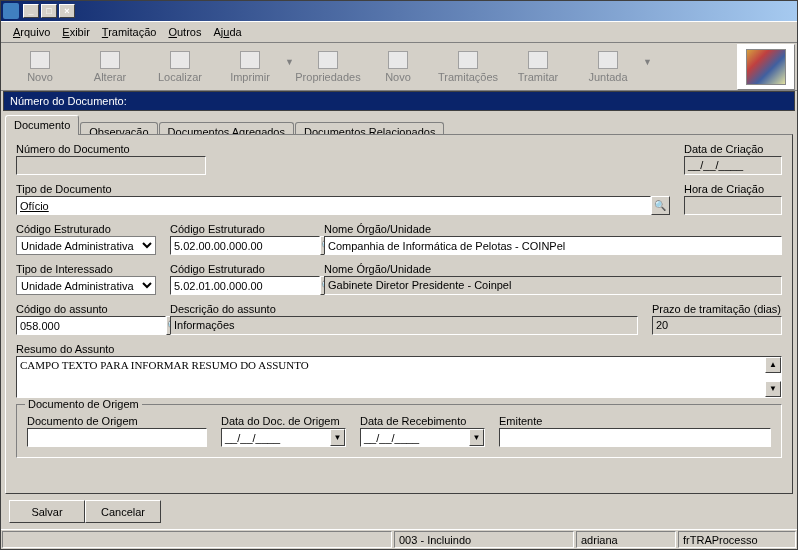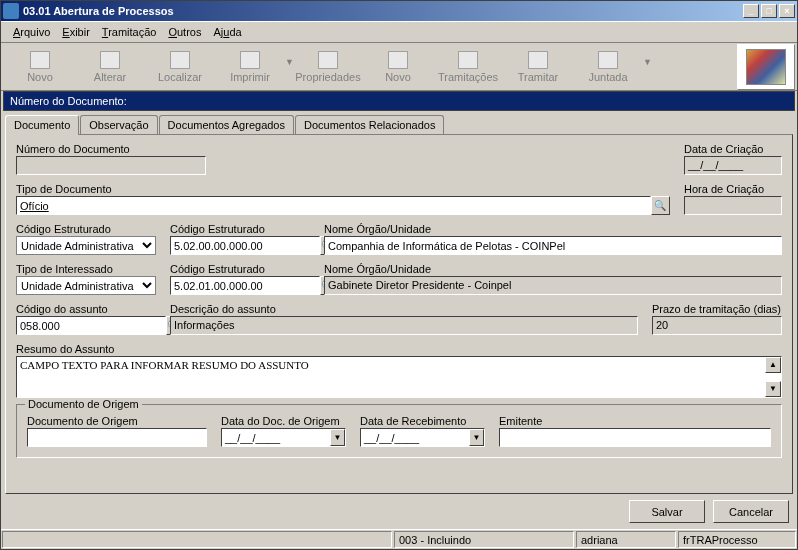--- a/index.html
+++ b/index.html
@@ -132,21 +132,21 @@
 .tab {
   padding: 3px 8px;
   border: 1px solid #808080;
   border-bottom: none;
   border-top-left-radius: 3px;
   border-top-right-radius: 3px;
   background: #d4d0c8;
   margin-right: 1px;
   cursor: pointer;
   position: relative;
-  top: 1px;
+  top: 8px;
 }
 .tab.active {
   background: #d4d0c8;
   border-top-color: #fff;
   border-left-color: #fff;
   z-index: 2;
   top: 1px;
   padding-bottom: 4px;
 }
 .tab-panel {
@@ -284,22 +284,21 @@
   border: 1px solid #fff;
   border-right-color: #404040;
   border-bottom-color: #404040;
   text-align: center;
   font-size: 8px;
   line-height: 15px;
   cursor: pointer;
 }
 .button-row {
   display: flex;
-  justify-content: flex-end;
-  gap: 8px;
+  gap: 0;
   padding: 6px 8px;
 }
 button.btn {
   min-width: 76px;
   height: 23px;
   background: #d4d0c8;
   border: 1px solid #fff;
   border-right-color: #404040;
   border-bottom-color: #404040;
   font-family: inherit;
@@ -324,21 +323,20 @@
 }
 .right-align { }
 </style>
 </head>
 <body>
 
 <div class="window">
 
   <div class="titlebar">
     <div class="titlebar-icon"></div>
-    <div class="titlebar-text">03.01 Abertura de Processos</div>
     <div class="titlebar-buttons">
       <div class="tbtn">_</div>
       <div class="tbtn">□</div>
       <div class="tbtn">×</div>
     </div>
   </div>
 
   <div class="menubar">
     <div class="menu-item"><u>A</u><span>rquivo</span></div>
     <div class="menu-item"><u>E</u>xibir</div>

